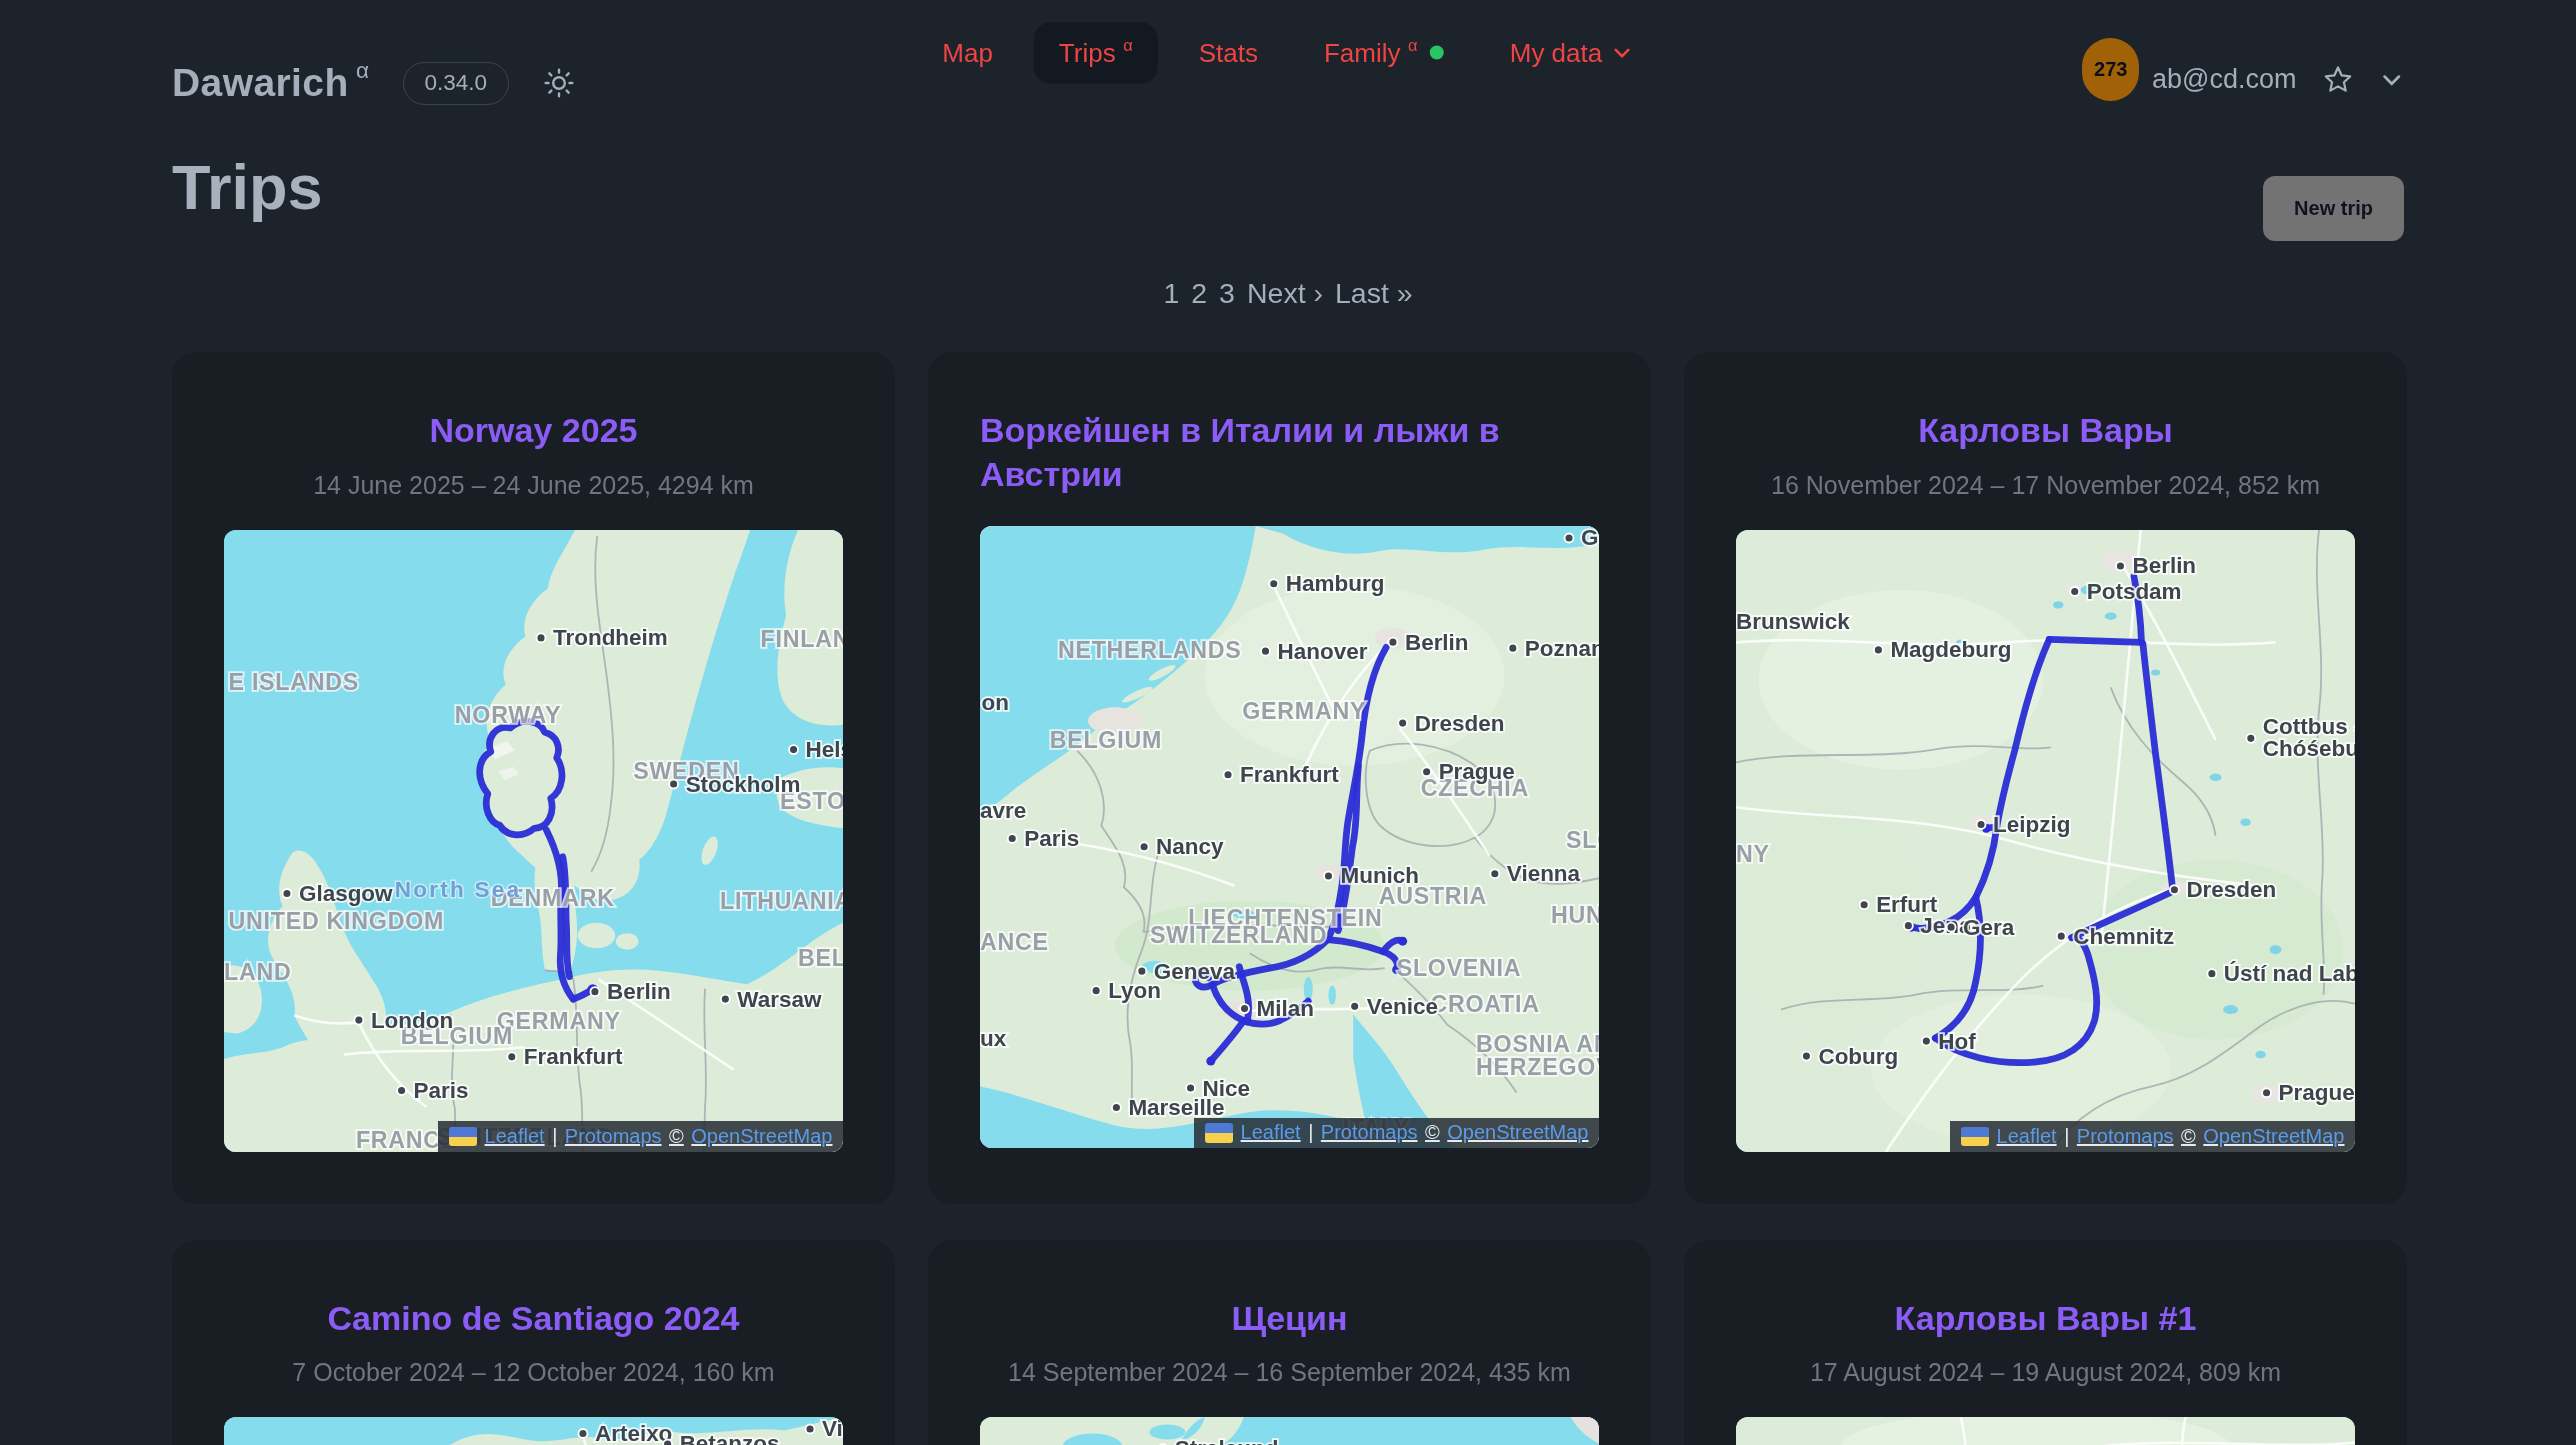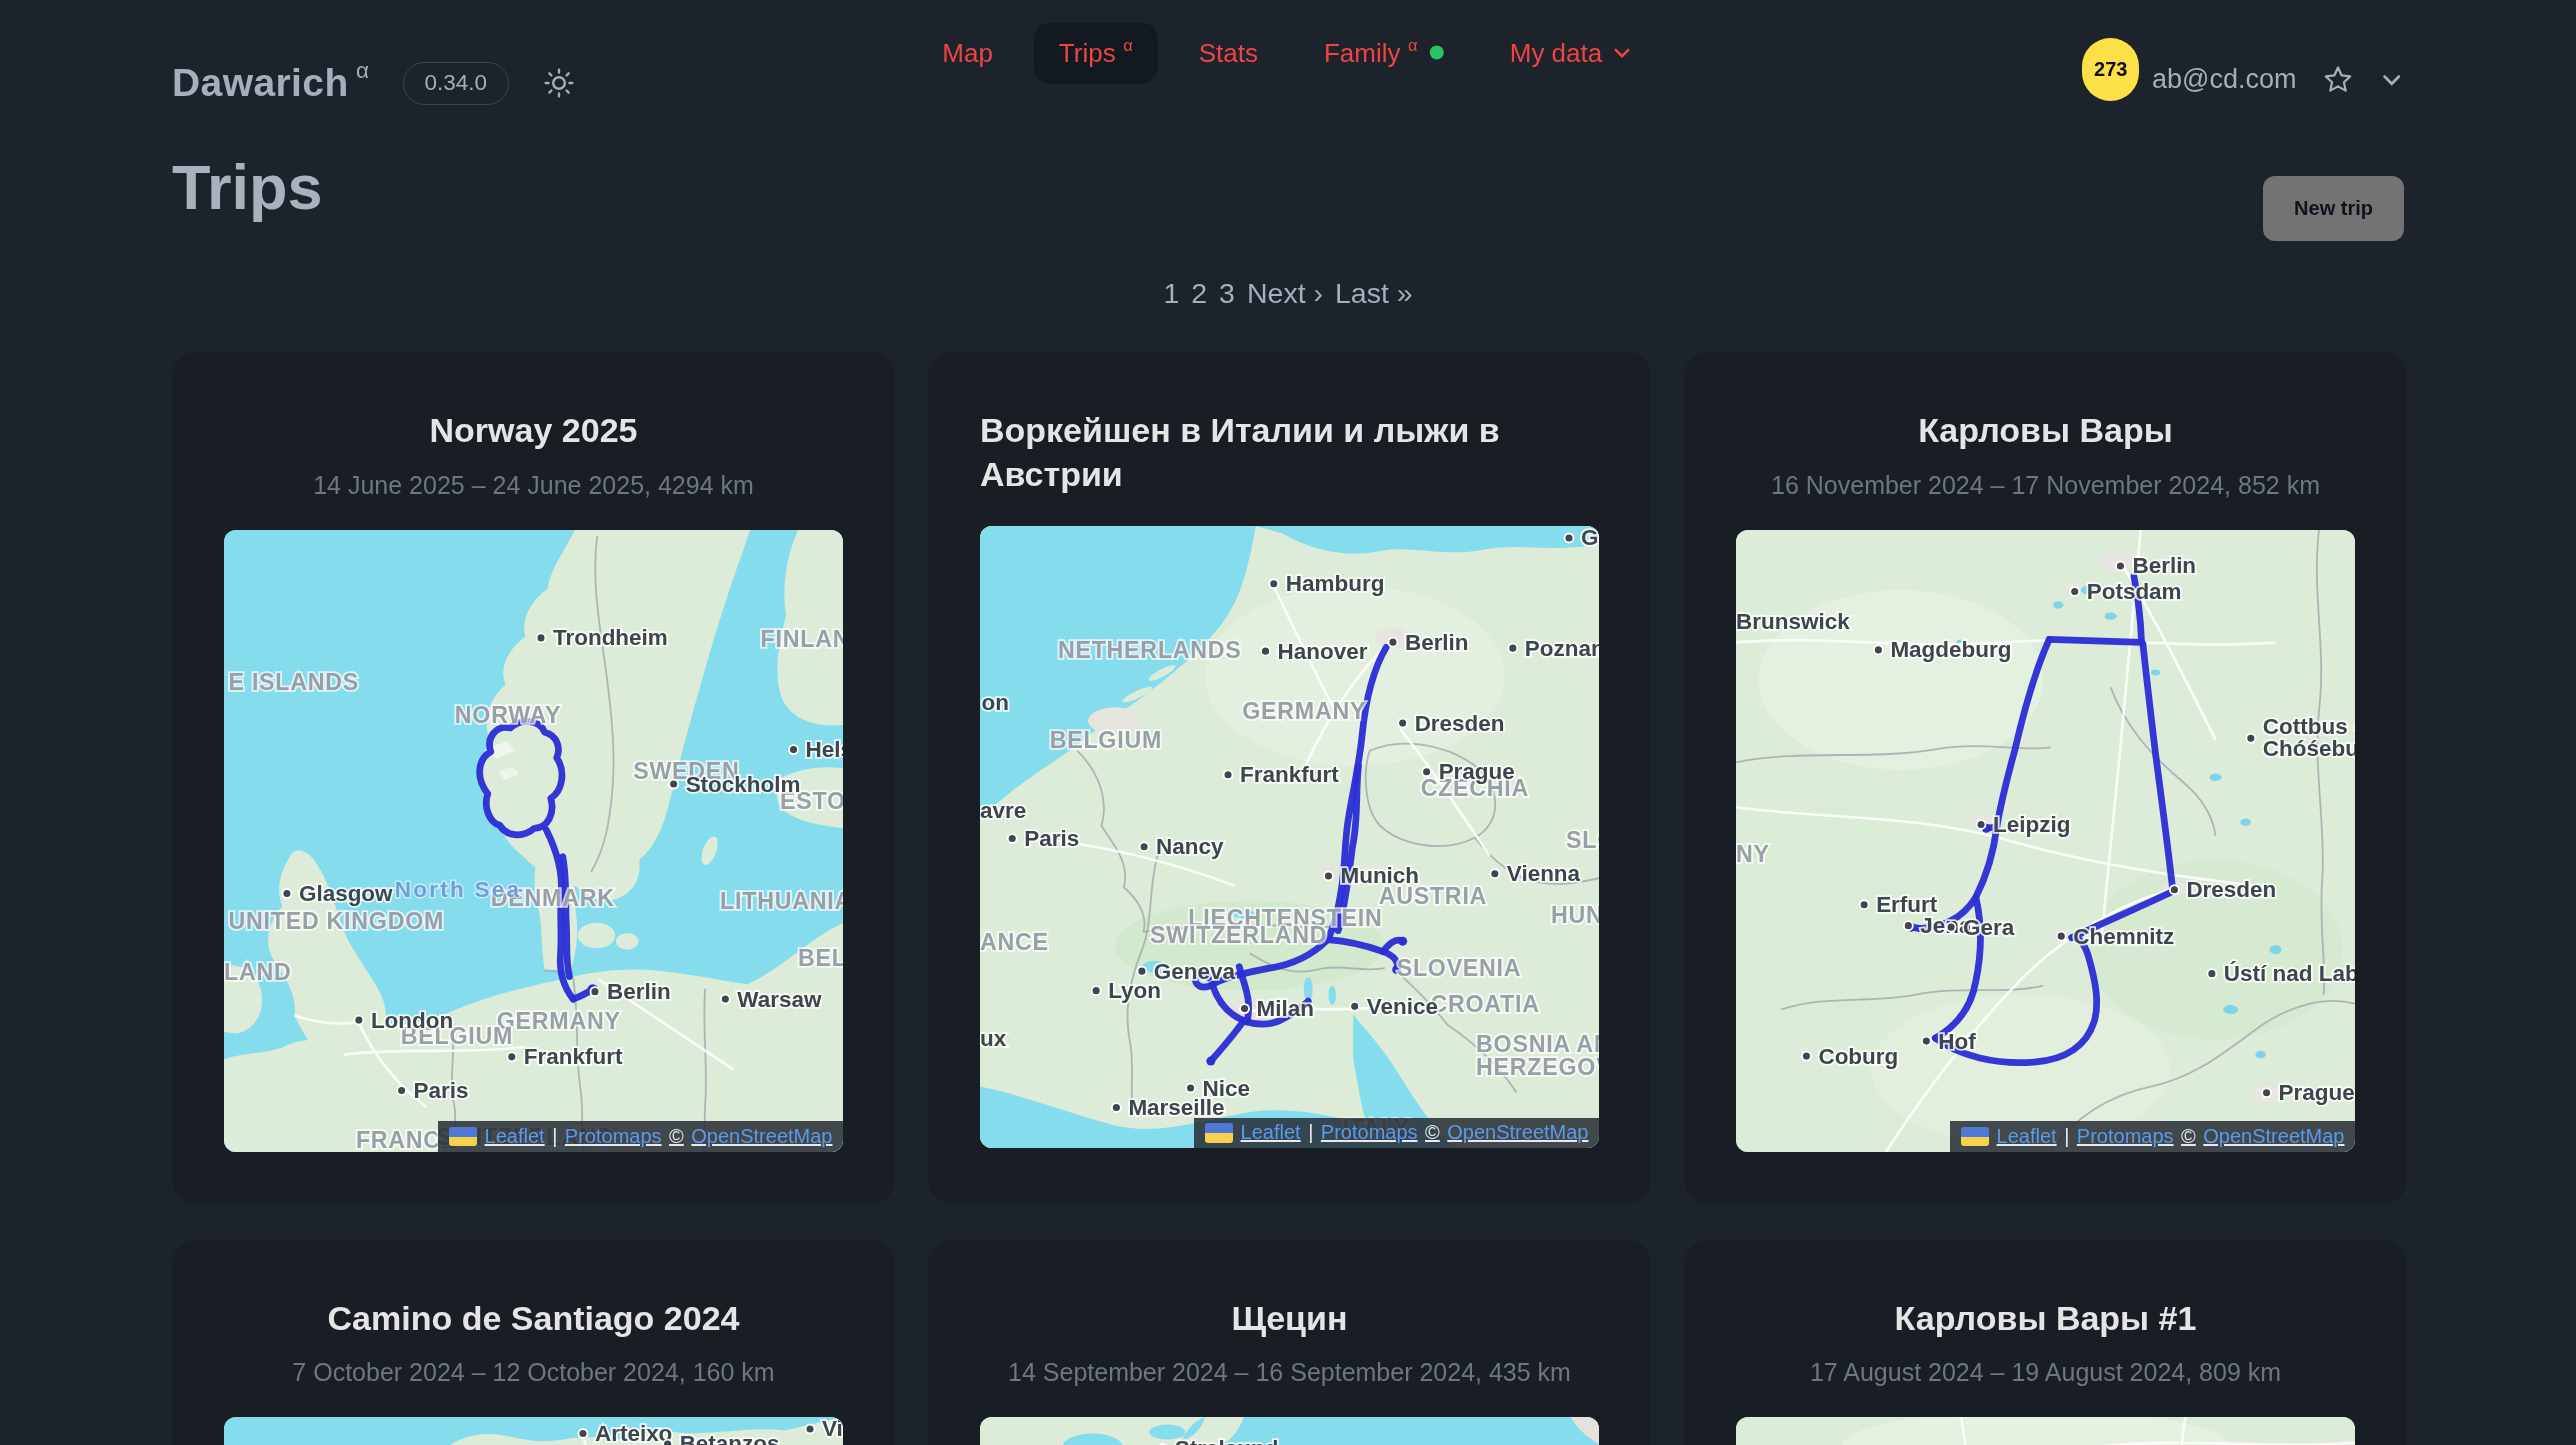--- a/index.html
+++ b/index.html
@@ -16,33 +16,33 @@
   .version-badge { font-size:22.5px; color:#a6adbb; border:1.5px solid #3b4350; border-radius:748px; padding:7.5px 21px; }
   .icon-btn { background:none; border:none; color:#a6adbb; padding:0; cursor:pointer; display:flex; align-items:center; }
   .nav-center { position:absolute; left:50%; top:50%; transform:translate(-50%,-50%); display:flex; align-items:center; gap:15px; font-size:26px; }
   .nav-item { padding:15px 25.5px; border-radius:16.5px; color:#ef4444; cursor:pointer; display:flex; align-items:center; white-space:nowrap; }
   .nav-item.active { background:#131920; }
   .nav-item sup { font-size:16.5px; position:relative; top:-7.5px; margin-left:7.5px; }
   .nav-item .dot { width:14.2px; height:14.2px; border-radius:50%; background:#27c563; margin-left:12px; }
   .nav-item .chev { margin-left:9px; display:flex; }
   .nav-right { margin-left:auto; display:flex; align-items:center; gap:24px; }
   .bell-wrap { position:relative; padding-top:10.5px; }
-  .notif-badge { position:absolute; top:-16.5px; left:-6px; background:#fde047; color:#0c0e1e; font-size:20px; font-weight:700; padding:20px 12px; border-radius:748px; }
+  .notif-badge { position:absolute; top:-16.5px; left:-6px; background:#a16207; color:#0c0e1e; font-size:20px; font-weight:700; padding:20px 12px; border-radius:748px; }
   .email { font-size:27px; color:#a6adbb; cursor:pointer; }
   
   .page-head { display:flex; justify-content:space-between; align-items:center; padding:27px 172px 0; }
   .page-title { font-size:63px; font-weight:700; color:#a9b1bd; margin:0; }
   .btn-primary { background:#737373; color:#10131f; font-size:20px; font-weight:600; padding:21px 31px; border-radius:12px; border:none; cursor:pointer;margin-top:44px; }
   
   .pagination { display:flex; justify-content:center; align-items:center; gap:12px; font-size:28.5px; color:#a6adbb; margin-top:36px; }
   .pagination a { color:#a6adbb; text-decoration:none; cursor:pointer; }
   
   .grid { display:grid; grid-template-columns:repeat(3,723px); gap:36px 33px; padding:42px 172px 0; }
   .card { background:#191e24; border-radius:24px; padding:57px 52px 52px; display:flex; flex-direction:column; }
-  .card-title { display:flex; justify-content:center; text-align:left; font-size:34px; font-weight:700; color:#e5e5e5; line-height:1.28; margin:0; }
+  .card-title { display:flex; justify-content:center; text-align:left; font-size:34px; font-weight:700; color:#8b5cf6; line-height:1.28; margin:0; }
   .card-dates { text-align:center; font-size:25px; color:#6d7682; margin:18px 0 0; }
   .map { position:relative; margin-top:30px; width:619px; height:622px; border-radius:12px; overflow:hidden; background:#85dcec; }
   .map svg { display:block; width:619px; height:622px; }
   
   .land { fill:#dcecd8; }
   .border { fill:none; stroke:#a5aab0; stroke-width:2.4; opacity:.85; }
   .road { fill:none; stroke:#ffffff; stroke-width:3.5; opacity:.85; }
   .route { fill:none; stroke:#2c2fd4; stroke-width:9; stroke-linecap:round; stroke-linejoin:round; opacity:.96; }
   .routedot { fill:#2c2fd4; }
   .citydot { fill:#40464d; stroke:#ffffff; stroke-width:2.5; }

